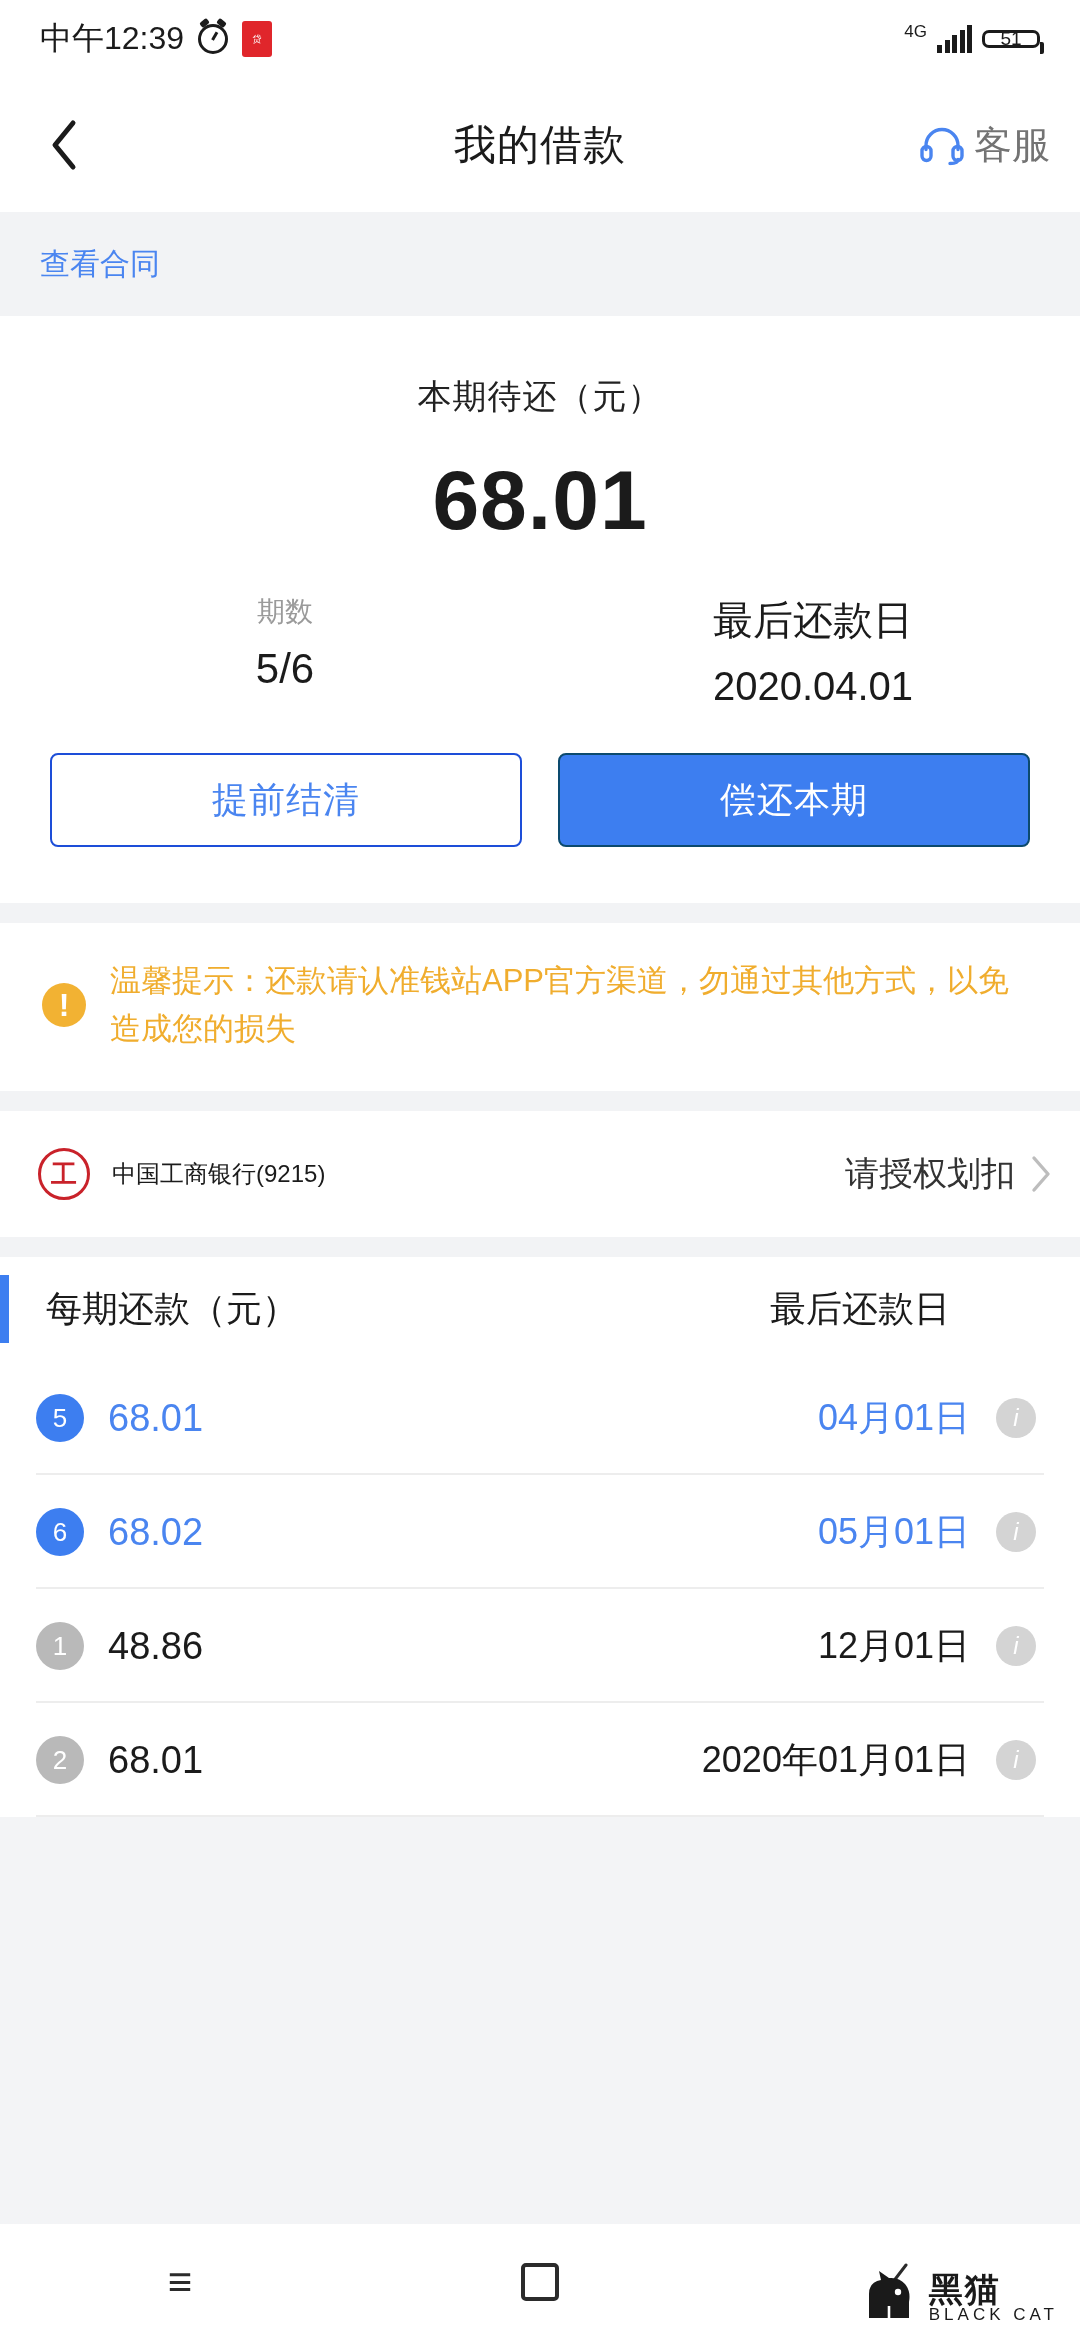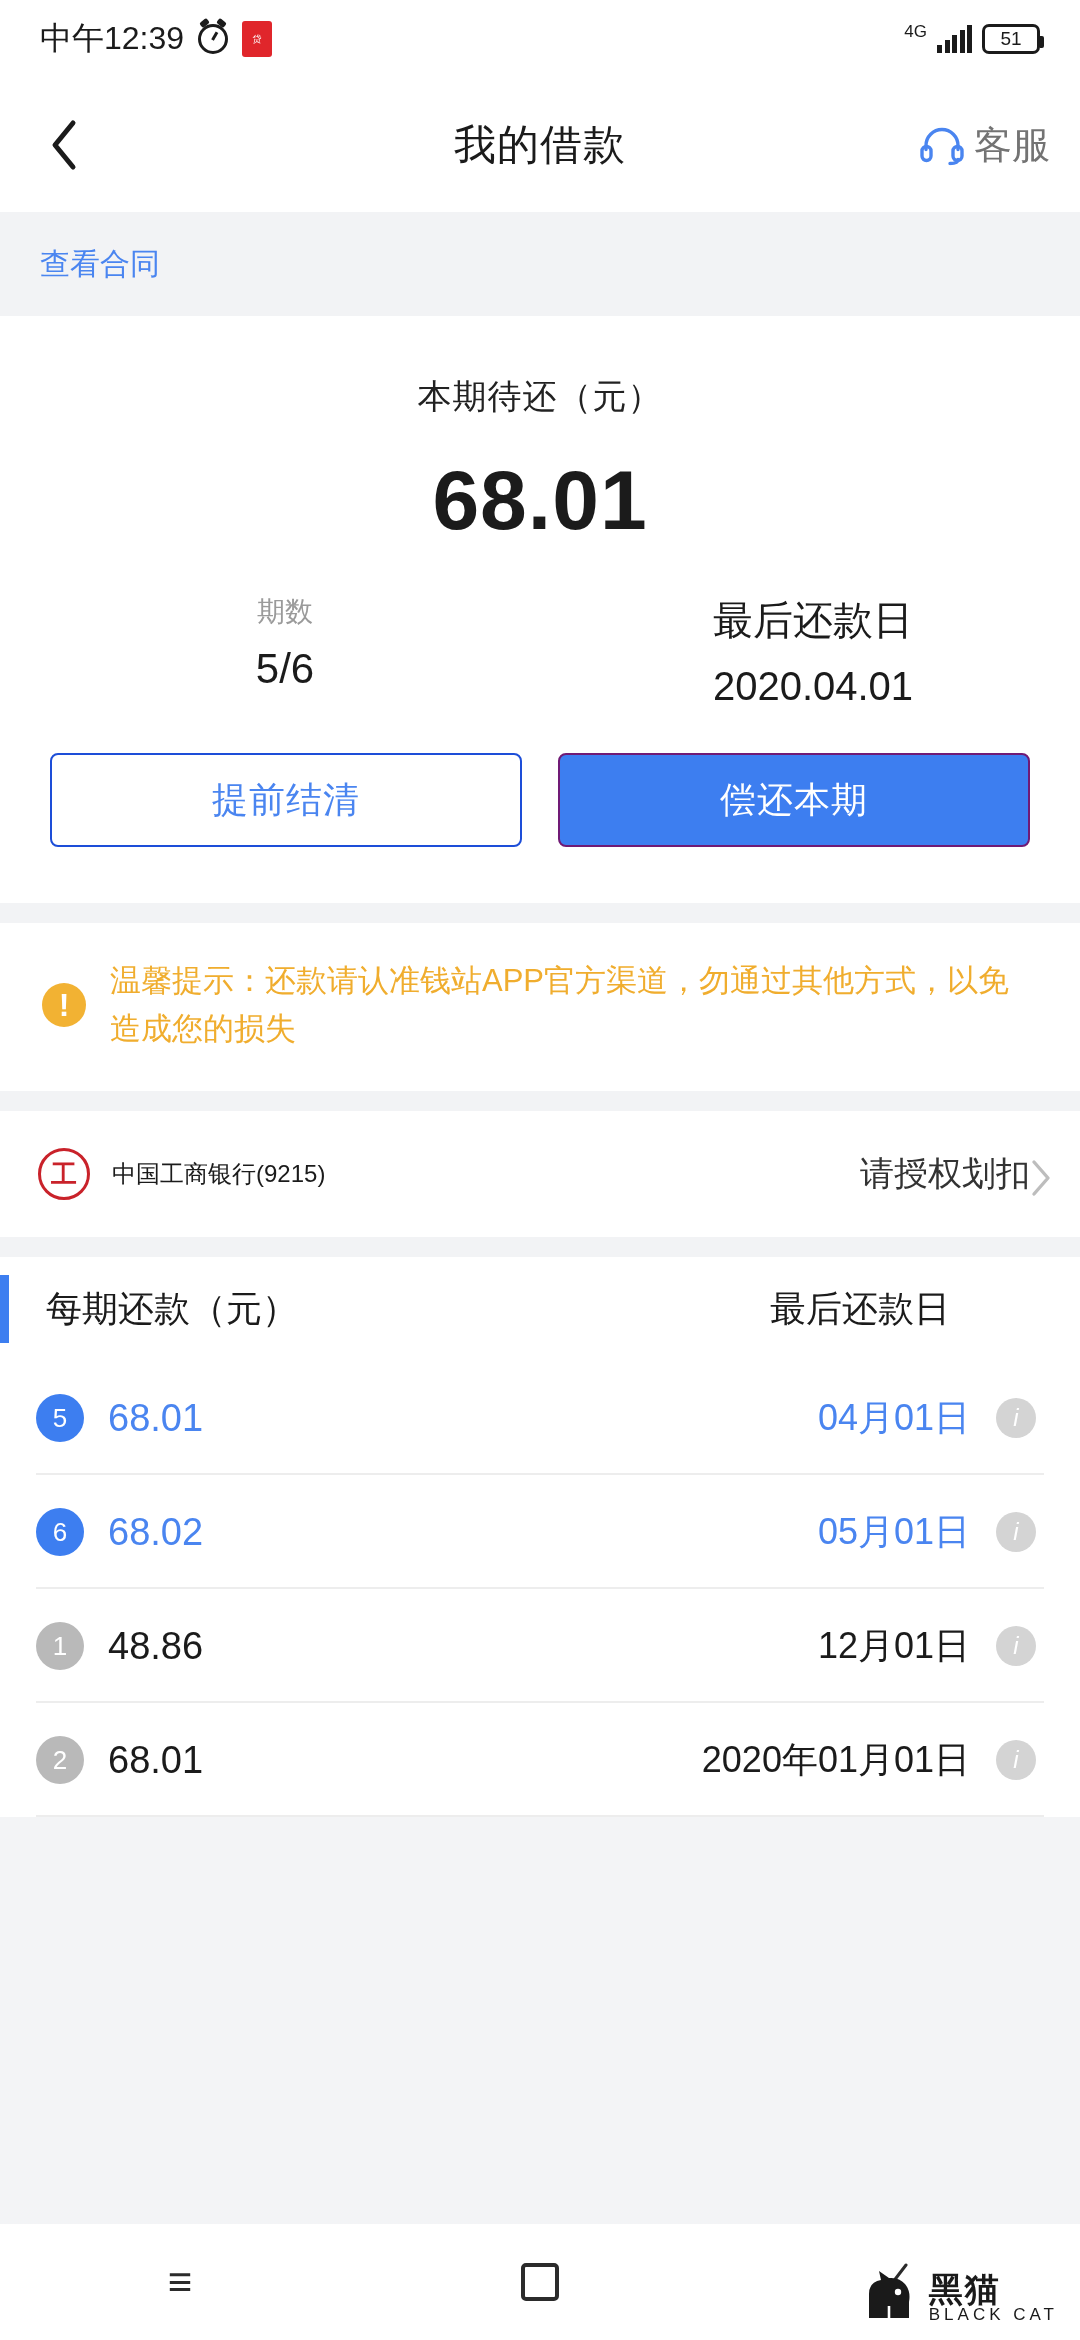--- a/index.html
+++ b/index.html
@@ -32,21 +32,21 @@
   .sb-appicon { width: 30px; height: 36px; background: #e0262b; border-radius: 3px;
                 display:flex; align-items:center; justify-content:center;
                 font-size: 9px; color:#fff; line-height:1; }
   .sb-right { display: flex; align-items: center; gap: 10px; }
   .sb-4g { font-size: 17px; color:#1b1b1b; line-height:1; position:relative; top:-8px; }
   .sb-bars { display: flex; align-items: flex-end; gap: 2.5px; height: 28px; }
   .sb-bars i { width: 5px; background: #1b1b1b; display:block; }
   .sb-bars i:nth-child(1){height:8px;} .sb-bars i:nth-child(2){height:13px;}
   .sb-bars i:nth-child(3){height:18px;} .sb-bars i:nth-child(4){height:23px;}
   .sb-bars i:nth-child(5){height:28px;}
-  .sb-batt { width: 58px; height: 30px; border: 3px solid #1b1b1b; border-radius: 7px;
+  .sb-batt { width: 58px; height: 18px; border: 3px solid #1b1b1b; border-radius: 7px;
              display: flex; align-items: center; justify-content: center;
              font-size: 19px; color: #1b1b1b; position: relative; }
   .sb-batt:after { content:""; position:absolute; right:-7px; top:9px; width:4px; height:12px;
                    background:#1b1b1b; border-radius: 0 2px 2px 0; }
 
   
   .navbar {
     height: 134px; background: #ffffff; position: relative;
     display: flex; align-items: center; justify-content: center;
   }
@@ -79,39 +79,39 @@
   .meta-term-label { font-size: 28px; color: #9a9a9a; }
   .meta-term-value { font-size: 42px; color: #1b1b1b; margin-top: 14px; }
   .meta-date-label { font-size: 40px; color: #1b1b1b; }
   .meta-date-value { font-size: 40px; color: #1b1b1b; margin-top: 16px; }
 
   .btn-row { display: flex; gap: 36px; padding: 44px 50px 46px 50px; }
   .btn { flex: 1; height: 94px; border-radius: 8px;
          display: flex; align-items: center; justify-content: center;
          font-size: 36px; letter-spacing: 1px; }
   .btn-ghost { background: #ffffff; border: 2px solid #1d4ed8; color: #4a85f0; }
-  .btn-primary { background: #3d7ef0; color: #ffffff; border: 2px solid #701a75; }
+  .btn-primary { background: #3d7ef0; color: #ffffff; border: 2px solid #0c4a6e; }
 
   
   .gap { height: 20px; background: #f2f3f5; }
   .tip { background: #ffffff; display: flex; align-items: center; gap: 24px;
          padding: 34px 52px 38px 42px; }
   .tip-icon { flex: 0 0 auto; width: 44px; height: 44px; border-radius: 50%;
               background: #f2b233; color: #ffffff; font-size: 32px; font-weight: bold;
               display: flex; align-items: center; justify-content: center; line-height: 1; }
   .tip-text { font-size: 31px; color: #f0ad2e; line-height: 1.55; }
 
   
   .bank { background: #ffffff; height: 126px; display: flex; align-items: center;
           padding: 0 28px 0 38px; }
   .bank-logo { width: 52px; height: 52px; border: 3px solid #c9222a; border-radius: 50%;
                display:flex; align-items:center; justify-content:center;
                color:#c9222a; font-size: 26px; font-weight: bold; flex: 0 0 auto; }
   .bank-name { font-size: 24px; color: #1b1b1b; margin-left: 22px; }
-  .bank-right { margin-left: auto; display: flex; align-items: flex-end; gap: 0; }
+  .bank-right { margin-left: auto; display: flex; align-items: center; gap: 15px; }
   .bank-status { font-size: 34px; color: #333333; }
   .chev-r { color: #bdbdbd; }
 
   
   .sched-head { background: #ffffff; height: 104px; display: flex; align-items: center;
                 position: relative; padding: 0 44px 0 46px; }
   .sched-head:before { content:""; position:absolute; left:0; top:18px; bottom:18px;
                        width: 9px; background: #3d7ef0; }
   .sched-title { font-size: 36px; color: #1b1b1b; }
   .sched-sub { margin-left: auto; font-size: 36px; color: #1b1b1b; margin-right: 86px; }

